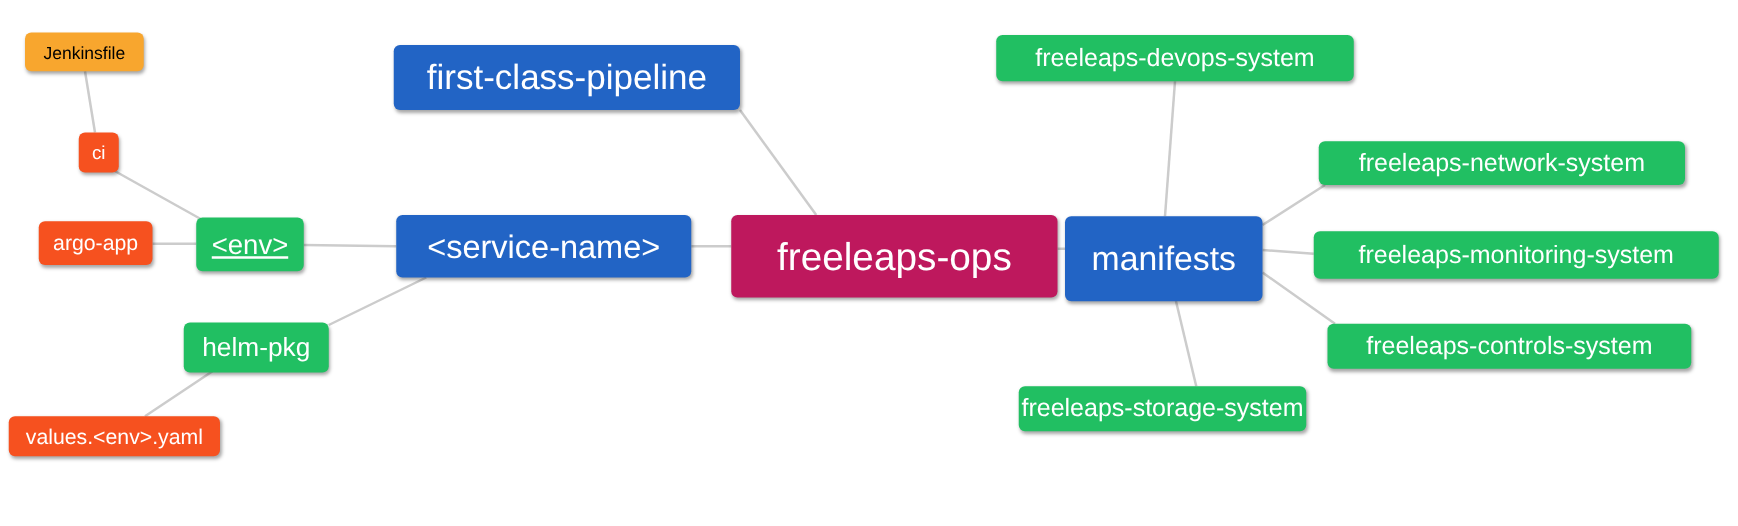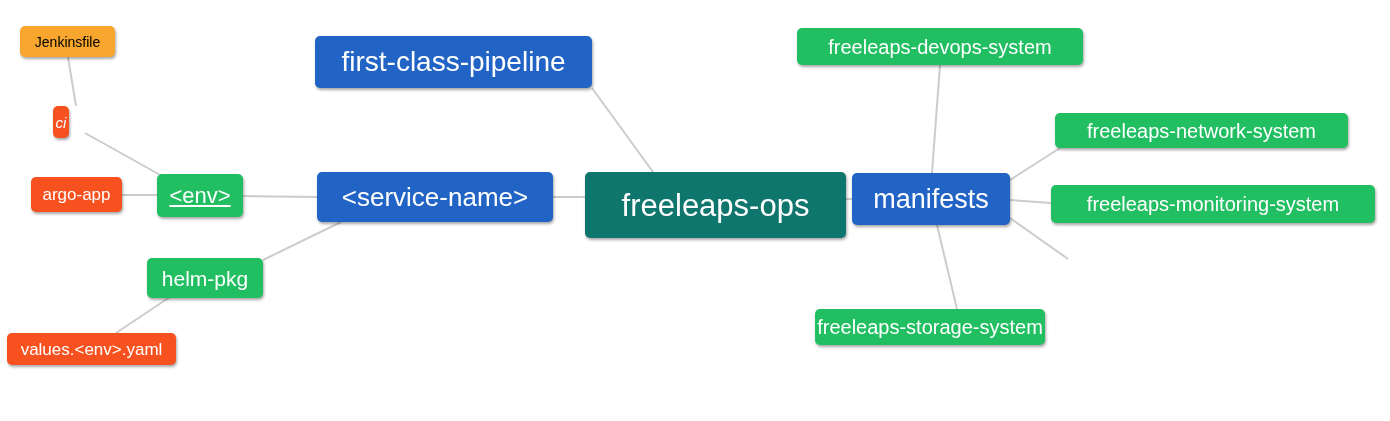--- a/index.html
+++ b/index.html
@@ -51,26 +51,27 @@
       <line x1="592" y1="88" x2="653" y2="172" stroke="#CCCCCC" stroke-width="2"></line>
       <line x1="553" y1="197" x2="585" y2="197" stroke="#CCCCCC" stroke-width="2"></line>
       <line x1="846" y1="199" x2="852" y2="199" stroke="#CCCCCC" stroke-width="2"></line>
       <line x1="932" y1="173" x2="940" y2="65" stroke="#CCCCCC" stroke-width="2"></line>
       <line x1="1010" y1="180" x2="1060" y2="148" stroke="#CCCCCC" stroke-width="2"></line>
       <line x1="1010" y1="200" x2="1051" y2="203" stroke="#CCCCCC" stroke-width="2"></line>
       <line x1="1010" y1="218" x2="1068" y2="259" stroke="#CCCCCC" stroke-width="2"></line>
       <line x1="937" y1="225" x2="957" y2="309" stroke="#CCCCCC" stroke-width="2"></line>
     </svg>
 <div class="node" style="left: 20px; top: 26px; width: 95px; height: 31px; font-size: 14px; background: rgb(248, 166, 46); color: #000000;">Jenkinsfile</div>
-    <div class="node" style="left: 53px; top: 106px; width: 16px; height: 32px; font-size: 15px; background: rgb(246, 81, 31); color: rgb(255, 255, 255); font-style: italic;">ci</div>
+    <div class="node" style="left: 63px; top: 106px; width: 32px; height: 32px; font-size: 15px; background: rgb(246, 81, 31); color: rgb(255, 255, 255);">ci</div>
     <div class="node" style="left: 31px; top: 177px; width: 91px; height: 35px; font-size: 17px; background: rgb(246, 81, 31); color: rgb(255, 255, 255);">argo-app</div>
     <div class="node" style="left: 157px; top: 174px; width: 86px; height: 43px; font-size: 22px; background: rgb(33, 191, 98); color: rgb(255, 255, 255); text-decoration: underline;">&lt;env&gt;</div>
     <div class="node" style="left: 147px; top: 258px; width: 116px; height: 40px; font-size: 21px; background: rgb(33, 191, 98); color: rgb(255, 255, 255);">helm-pkg</div>
     <div class="node" style="left: 7px; top: 333px; width: 169px; height: 32px; font-size: 17px; background: rgb(246, 81, 31); color: rgb(255, 255, 255);">values.&lt;env&gt;.yaml</div>
     <div class="node" style="left: 315px; top: 36px; width: 277px; height: 52px; font-size: 28px; background: rgb(34, 100, 197); color: rgb(255, 255, 255);">first-class-pipeline</div>
     <div class="node" style="left: 317px; top: 172px; width: 236px; height: 50px; font-size: 26px; background: rgb(34, 100, 197); color: rgb(255, 255, 255);">&lt;service-name&gt;</div>
-    <div class="node" style="left: 585px; top: 172px; width: 261px; height: 66px; font-size: 31px; background: #0f766e; color: rgb(255, 255, 255);">freeleaps-ops</div>
-    <div class="node" style="left: 852px; top: 173px; width: 158px; height: 52px; font-size: 27px; background: rgb(34, 100, 197); color: rgb(255, 255, 255);">manifests</div>
+    <div class="node" style="left: 585px; top: 172px; width: 261px; height: 66px; font-size: 31px; background: #be185d; color: rgb(255, 255, 255);">freeleaps-ops</div>
+    <div class="node" style="left: 852px; top: 173px; width: 158px; height: 68px; font-size: 27px; background: rgb(34, 100, 197); color: rgb(255, 255, 255);">manifests</div>
     <div class="node" style="left: 797px; top: 28px; width: 286px; height: 37px; font-size: 20px; background: rgb(33, 191, 98); color: rgb(255, 255, 255);">freeleaps-devops-system</div>
     <div class="node" style="left: 1055px; top: 113px; width: 293px; height: 35px; font-size: 20px; background: rgb(33, 191, 98); color: rgb(255, 255, 255);">freeleaps-network-system</div>
     <div class="node" style="left: 1051px; top: 185px; width: 324px; height: 38px; font-size: 20px; background: rgb(33, 191, 98); color: rgb(255, 255, 255);">freeleaps-monitoring-system</div>
+    <div class="node" style="left: 1062px; top: 259px; width: 291px; height: 36px; font-size: 20px; background: rgb(33, 191, 98); color: rgb(255, 255, 255);">freeleaps-controls-system</div>
     <div class="node" style="left: 815px; top: 309px; width: 230px; height: 36px; font-size: 20px; background: rgb(33, 191, 98); color: rgb(255, 255, 255); text-align: center;">freeleaps-storage-system</div>
   </div>
 
 </body></html>

